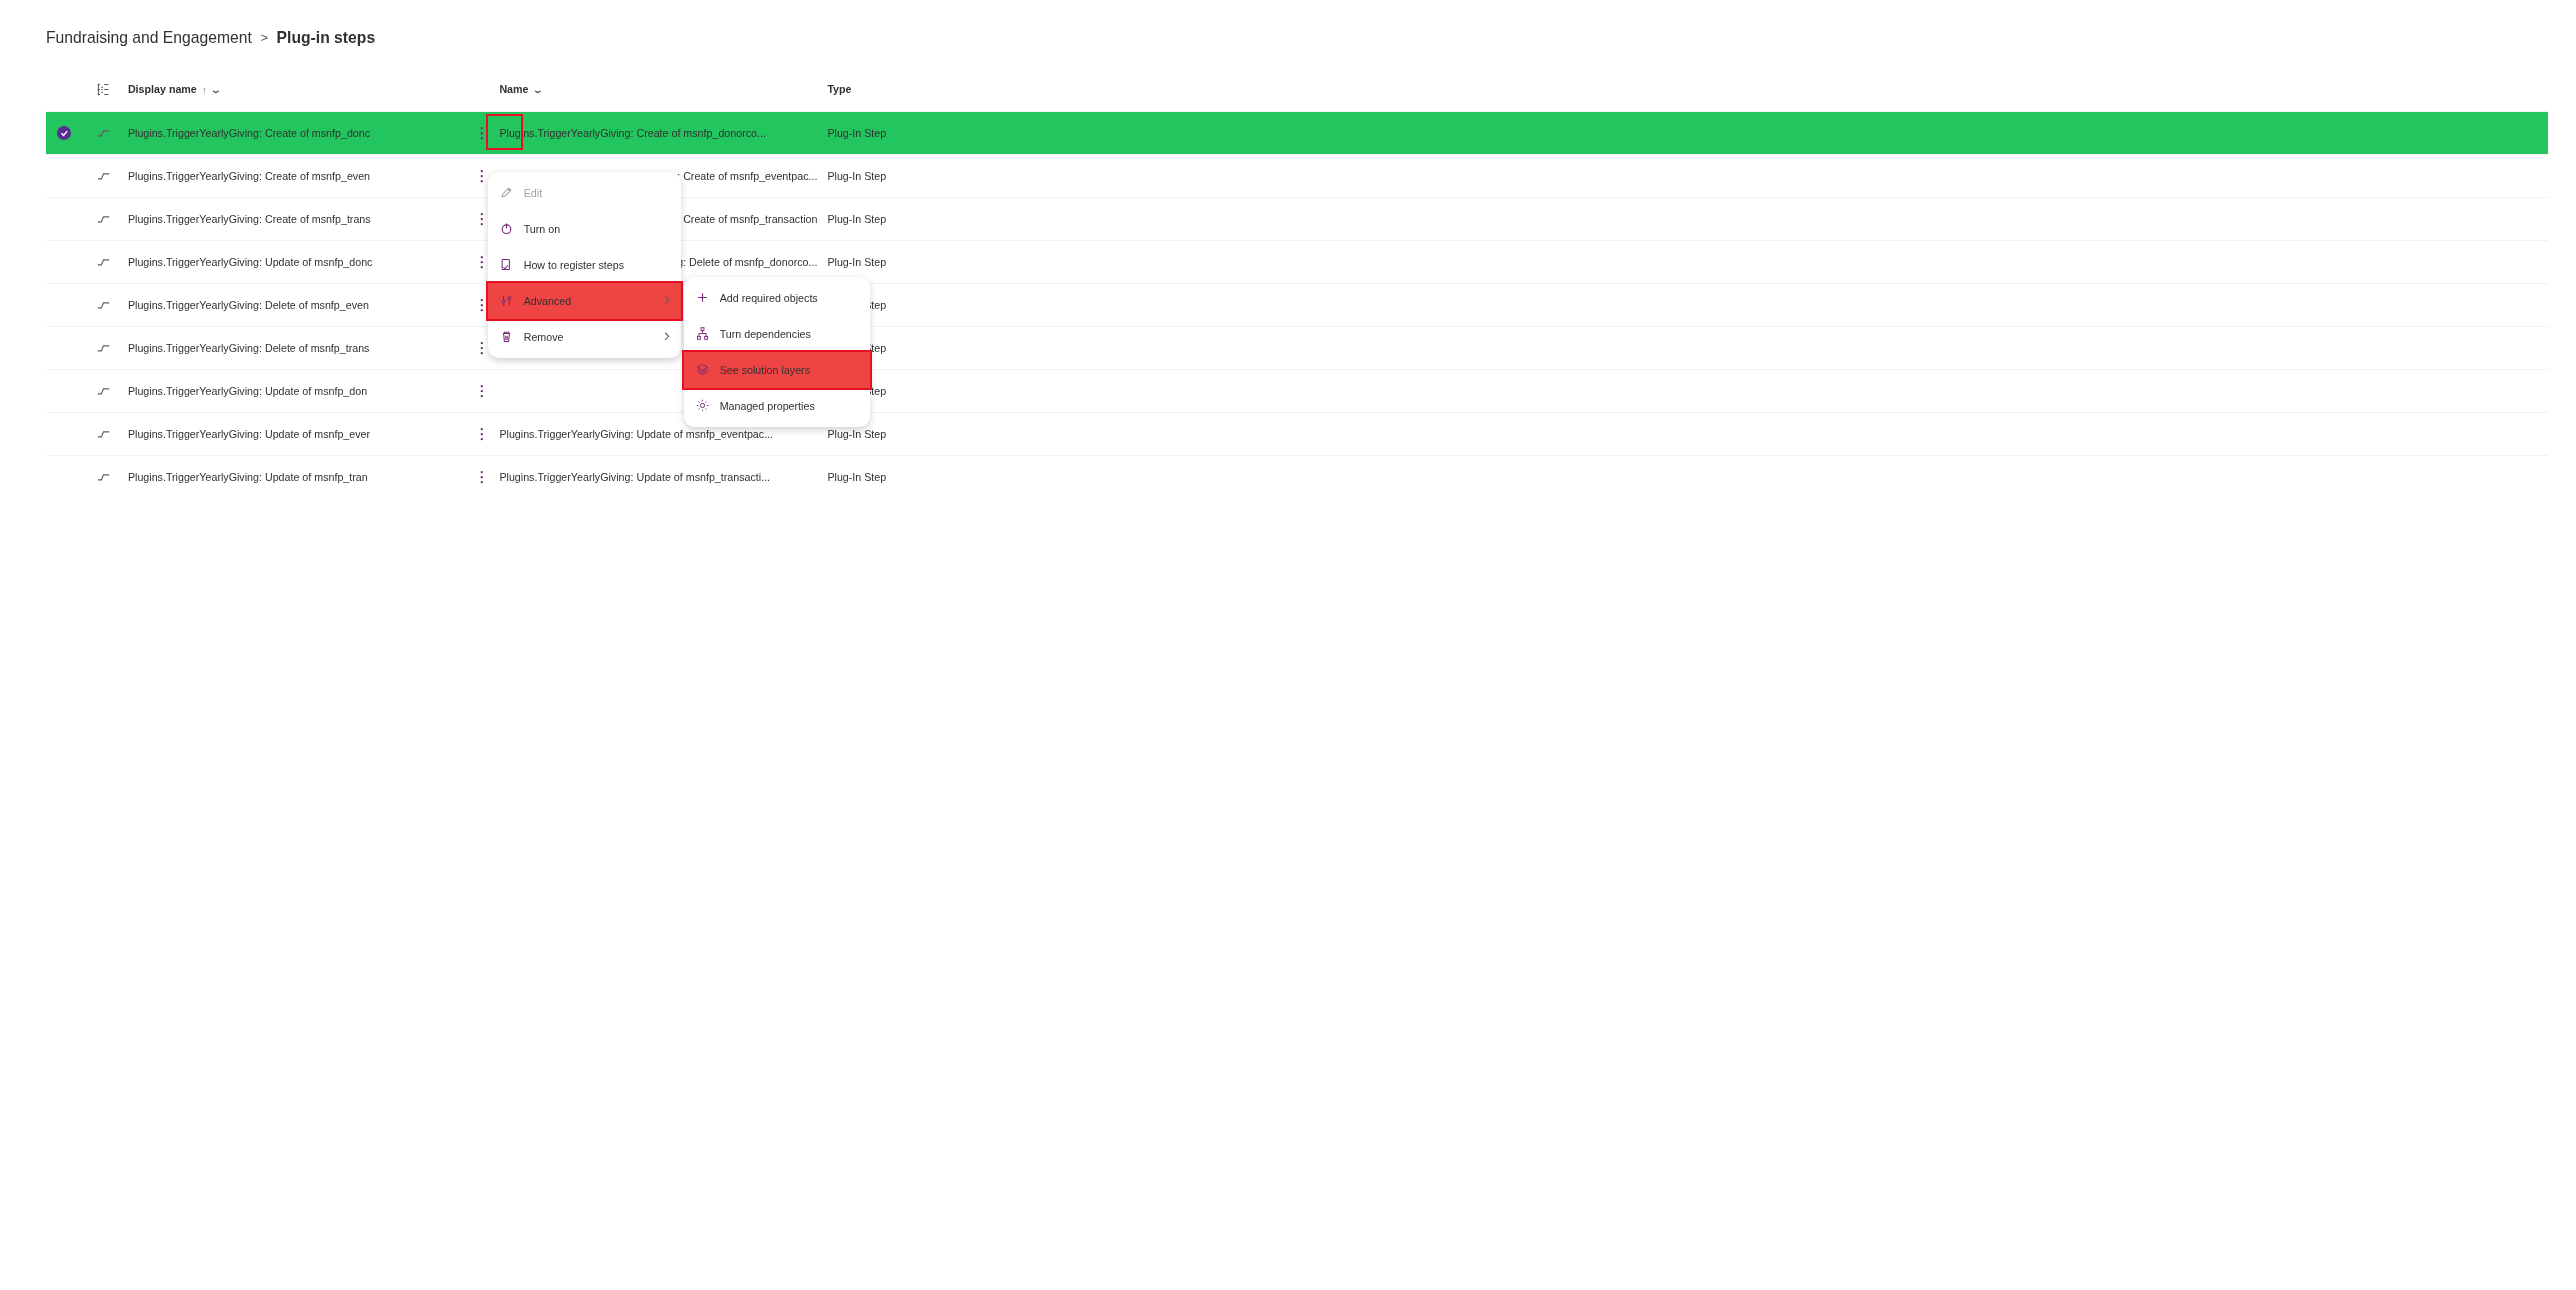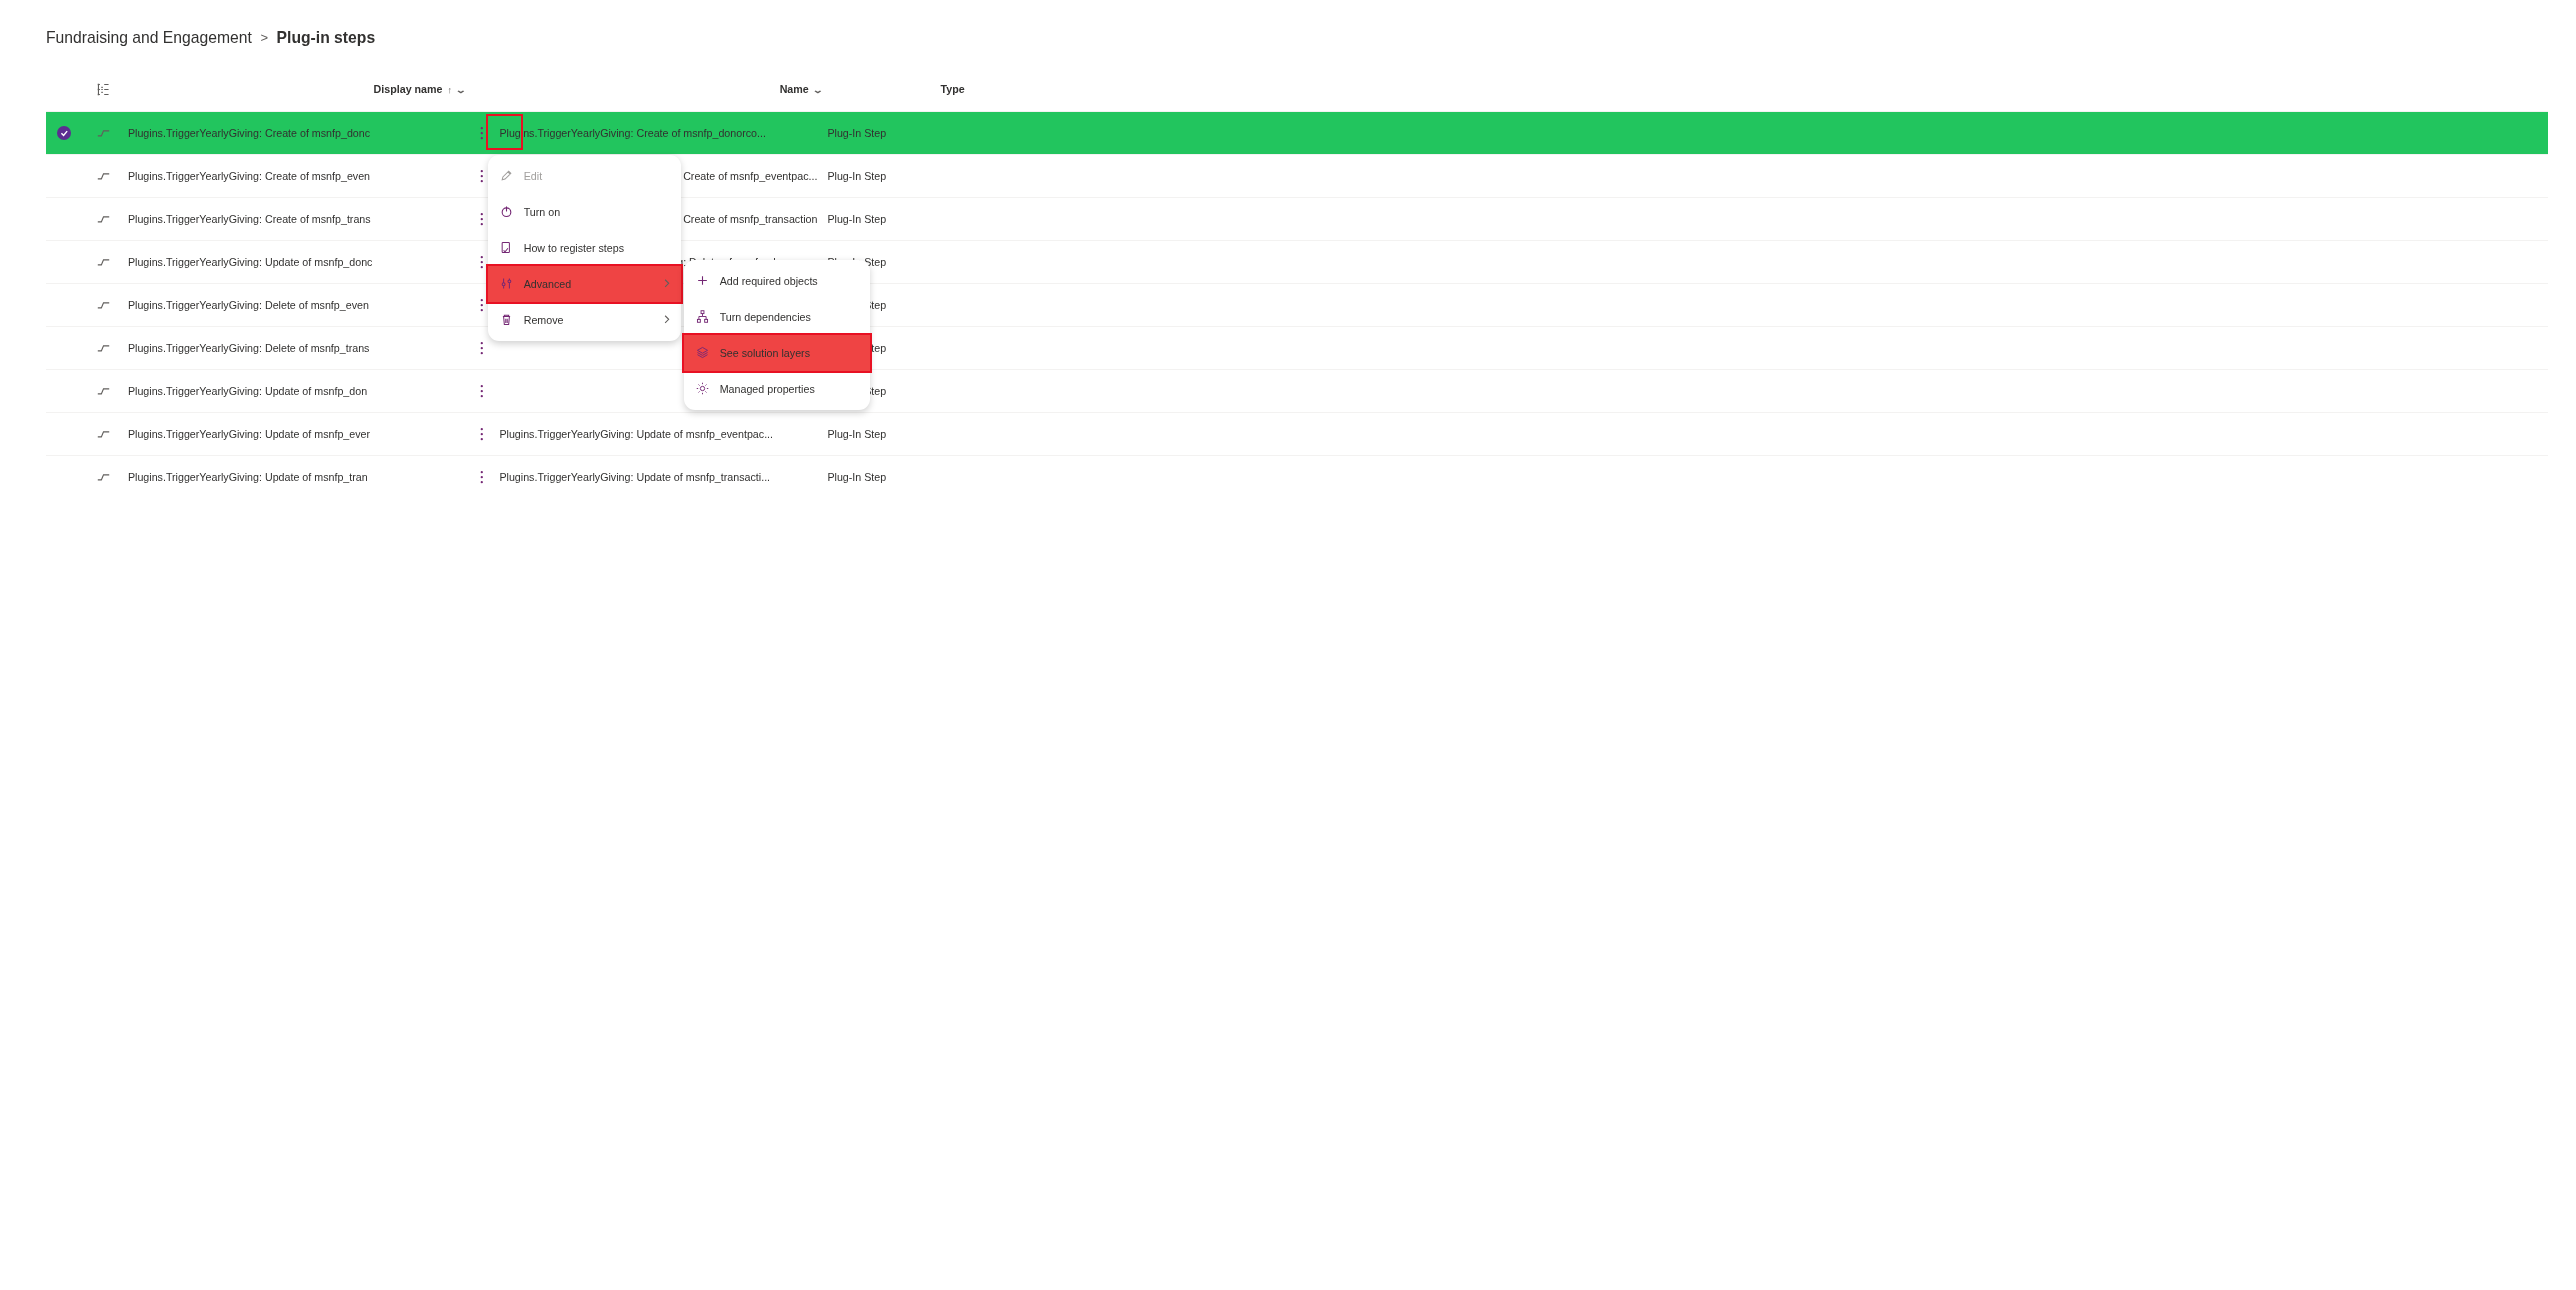--- a/index.html
+++ b/index.html
@@ -25,21 +25,20 @@
 
   .grid-header, .grid-row {
     display: grid;
     grid-template-columns: 36px 43px 343px 28.5px 328px 143px;
     align-items: center;
     height: 43px;
   }
   .grid-header {
     font-weight: 600;
     color: #323130;
-    text-align: right;
   }
   .grid-row {
     border-top: 0.7px solid #f3f2f1;
   }
   .grid-row.selected {
     background: #22c55e;
   }
   .col { padding: 0 2.9px; white-space: nowrap; overflow: hidden; text-overflow: ellipsis; }
   .col.icon { display:flex; justify-content:center; }
   .col.more { display:flex; justify-content:center; }
@@ -67,20 +66,21 @@
   }
 
   .menu {
     position:absolute;
     background:#fff;
     box-shadow: 0 2.1px 7.1px rgba(0,0,0,0.18);
     border-radius:11px;
     font-size:10.7px;
     min-width:193px;
     padding:2.9px 0;
+    margin-top:17px;
   }
   .menu-item {
     display:flex; align-items:center;
     height:36px;
     padding:0 11.4px;
     gap:10px;
     color:#323130;
     cursor:pointer;
     position:relative;
   }

